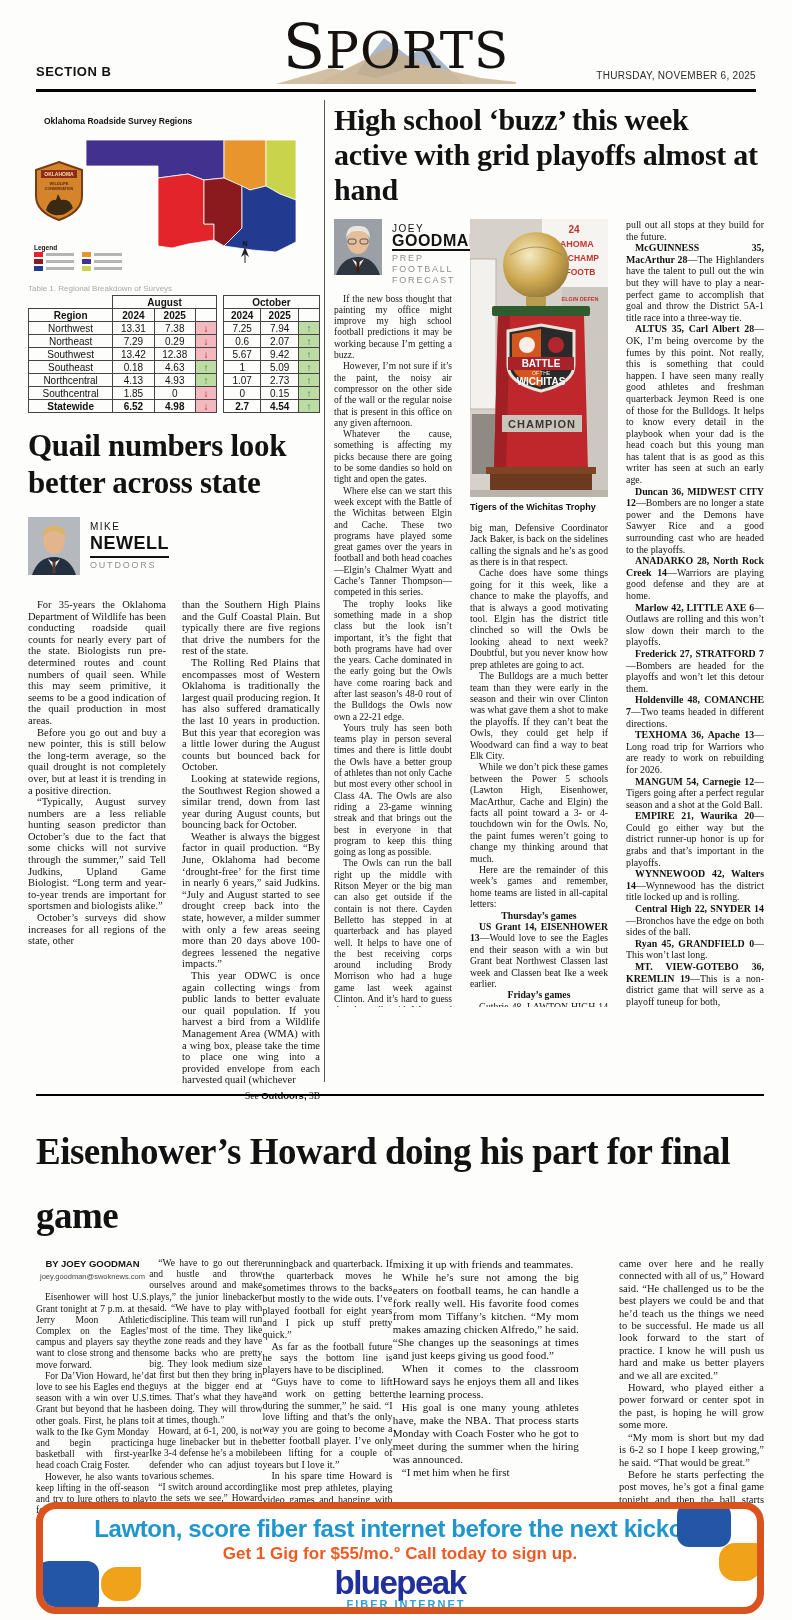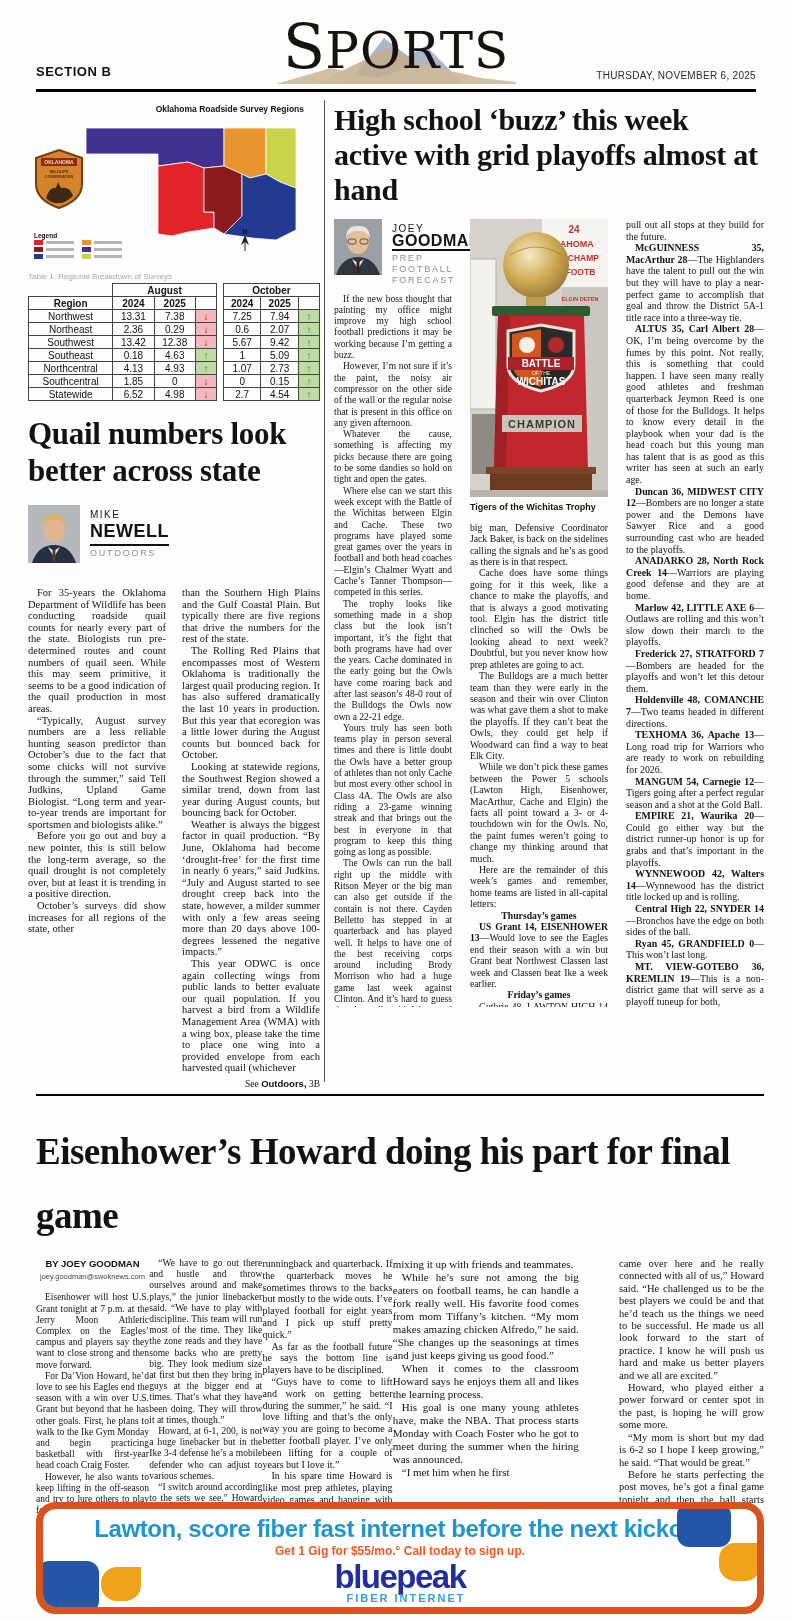--- a/index.html
+++ b/index.html
@@ -18,29 +18,29 @@
   #issue-date{right:36px;top:70px;font-family:"Liberation Sans",sans-serif;font-size:10px;color:#2b2b2b;letter-spacing:.3px;}
   #header-rule{left:36px;top:89px;width:720px;height:3px;background:#000;}
 
   
   .bodytxt p{margin:0;text-indent:9px;text-align:justify;}
   .bodytxt p.cont{text-indent:0;}
   .bodytxt p.chead{text-align:center;font-weight:bold;text-indent:0;}
 
   
   #left-block{left:28px;top:100px;width:292px;}
-  #map-title{font-family:"Liberation Sans",sans-serif;font-weight:bold;font-size:8.5px;text-align:right;width:260px;margin:4px auto 2px;}
+  #map-title{font-family:"Liberation Sans",sans-serif;font-weight:bold;font-size:8.5px;text-align:left;width:260px;margin:16px auto 2px;}
   #map-wrap{position:relative;width:292px;height:150px;}
   #table-caption{font-family:"Liberation Sans",sans-serif;font-size:8px;color:#a9a9a9;margin:6px 0 2px;}
   table#survey{border-collapse:collapse;width:292px;font-family:"Liberation Sans",sans-serif;font-size:10px;}
   table#survey th,table#survey td{border:1px solid #444;padding:0 2px;height:12px;text-align:center;}
   table#survey .nb{border:none;}
   table#survey td.spacer,table#survey th.spacer{border-top:none;border-bottom:none;width:6px;padding:0;}
   table#survey td.region{text-align:center;}
-  table#survey tr.bold-row td{font-weight:normal;}
+  table#survey tr.bold-row td{font-weight:bold;}
   table#survey td.trend{width:16px;font-weight:bold;}
   table#survey td.down{background:#f3b9bf;color:#a7202c;}
   table#survey td.up{background:#bcdca4;color:#2e7d32;}
   #quail-headline{font-size:31px;line-height:37px;font-weight:bold;margin-top:14px;letter-spacing:-.3px;}
   .byline{display:flex;margin-top:16px;align-items:flex-start;}
   .byline .mug{flex:0 0 auto;margin-right:10px;}
   .byline .names{font-family:"Liberation Sans",sans-serif;}
   .byline .fname{font-size:10px;letter-spacing:1.5px;margin-top:4px;}
   .byline .lname{font-size:18px;font-weight:bold;letter-spacing:.5px;border-bottom:2px solid #111;
                  padding-bottom:2px;margin:1px 0 2px;}
@@ -74,21 +74,21 @@
   #h-col3{width:130px;font-size:10px;line-height:11.8px;}
   #h-col4{width:186px;font-size:11px;line-height:13px;}
   #h-col5{width:145px;font-size:10.5px;line-height:12.4px;margin-left:40px;}
   #h-byline{font-family:"Liberation Sans",sans-serif;font-weight:bold;font-size:9.5px;text-align:center;}
   #h-email{font-family:"Liberation Sans",sans-serif;font-size:7.5px;color:#444;text-align:center;margin:2px 0 10px;}
 
   
   #ad{left:36px;top:1502px;width:728px;height:112px;box-sizing:border-box;border:7px solid #d9531e;
       border-radius:20px;background:#fff;overflow:hidden;font-family:"Liberation Sans",sans-serif;}
   #ad-headline{color:#2196cc;font-weight:bold;font-size:24px;text-align:center;margin-top:6px;letter-spacing:-.4px;}
-  #ad-subhead{color:#f05a22;font-weight:bold;font-size:12px;text-align:center;margin-top:1px;}
+  #ad-subhead{color:#f05a22;font-weight:bold;font-size:17px;text-align:center;margin-top:1px;}
   #ad-row{display:flex;justify-content:center;align-items:center;margin-top:4px;gap:22px;flex-direction:column;}
   #brand-block{text-align:right;}
   #brand{color:#202f9b;font-weight:bold;font-size:33px;letter-spacing:-1.5px;line-height:30px;}
   #brand-sub{color:#2aa3dd;font-weight:bold;font-size:11px;letter-spacing:2px;}
   #ad-divider{width:2px;height:44px;background:#2456a8;}
   #contact-block{text-align:left;}
   #ad-phone{color:#701a75;font-weight:bold;font-size:22px;letter-spacing:.5px;}
   #ad-url{color:#202f9b;font-weight:bold;font-size:15px;}
   .ad-shape{position:absolute;border-radius:12px;}
 
@@ -210,21 +210,21 @@
           <td>13.31</td>
           <td>7.38</td>
           <td class="trend down">↓</td>
           <td class="spacer nb"></td>
           <td>7.25</td>
           <td>7.94</td>
           <td class="trend up">↑</td>
         </tr>
         <tr>
           <td class="region">Northeast</td>
-          <td>2.36</td>
+          <td>7.29</td>
           <td>0.29</td>
           <td class="trend down">↓</td>
           <td class="spacer nb"></td>
           <td>0.6</td>
           <td>2.07</td>
           <td class="trend up">↑</td>
         </tr>
         <tr>
           <td class="region">Southwest</td>
           <td>13.42</td>
@@ -294,22 +294,22 @@
     <span class="names">
       <div class="fname">MIKE</div>
       <div class="lname">NEWELL</div>
       <div class="beat">OUTDOORS</div>
     </span>
   </div>
 
   <div id="quail-body" class="bodytxt">
     <div class="col">
         <p>For 35-years the Oklahoma Department of Wildlife has been conducting roadside quail counts for nearly every part of the state. Biologists run pre-determined routes and count numbers of quail seen. While this may seem primitive, it seems to be a good indication of the quail production in most areas.</p>
+        <p>Before you go out and buy a new pointer, this is still below the long-term average, so the quail drought is not completely over, but at least it is trending in a positive direction.</p>
         <p>“Typically, August survey numbers are a less reliable hunting season predictor than October’s due to the fact that some chicks will not survive through the summer,” said Tell Judkins, Upland Game Biologist. “Long term and year-to-year trends are important for sportsmen and biologists alike.”</p>
-        <p>Before you go out and buy a new pointer, this is still below the long-term average, so the quail drought is not completely over, but at least it is trending in a positive direction.</p>
         <p>October’s surveys did show increases for all regions of the state, other</p>
       </div>
     <div class="col">
       <div>
           <p class="cont">than the Southern High Plains and the Gulf Coastal Plain. But typically there are five regions that drive the numbers for the rest of the state.</p>
           <p>The Rolling Red Plains that encompasses most of Western Oklahoma is traditionally the largest quail producing region. It has also suffered dramatically the last 10 years in production. But this year that ecoregion was a little lower during the August counts but bounced back for October.</p>
           <p>Looking at statewide regions, the Southwest Region showed a similar trend, down from last year during August counts, but bouncing back for October.</p>
           <p>Weather is always the biggest factor in quail production. “By June, Oklahoma had become ‘drought-free’ for the first time in nearly 6 years,” said Judkins. “July and August started to see drought creep back into the state, however, a milder summer with only a few areas seeing more than 20 days above 100-degrees lessened the negative impacts.”</p>
           <p>This year ODWC is once again collecting wings from public lands to better evaluate our quail population. If you harvest a bird from a Wildlife Management Area (WMA) with a wing box, please take the time to place one wing into a provided envelope from each harvested quail (whichever</p>
         </div>

